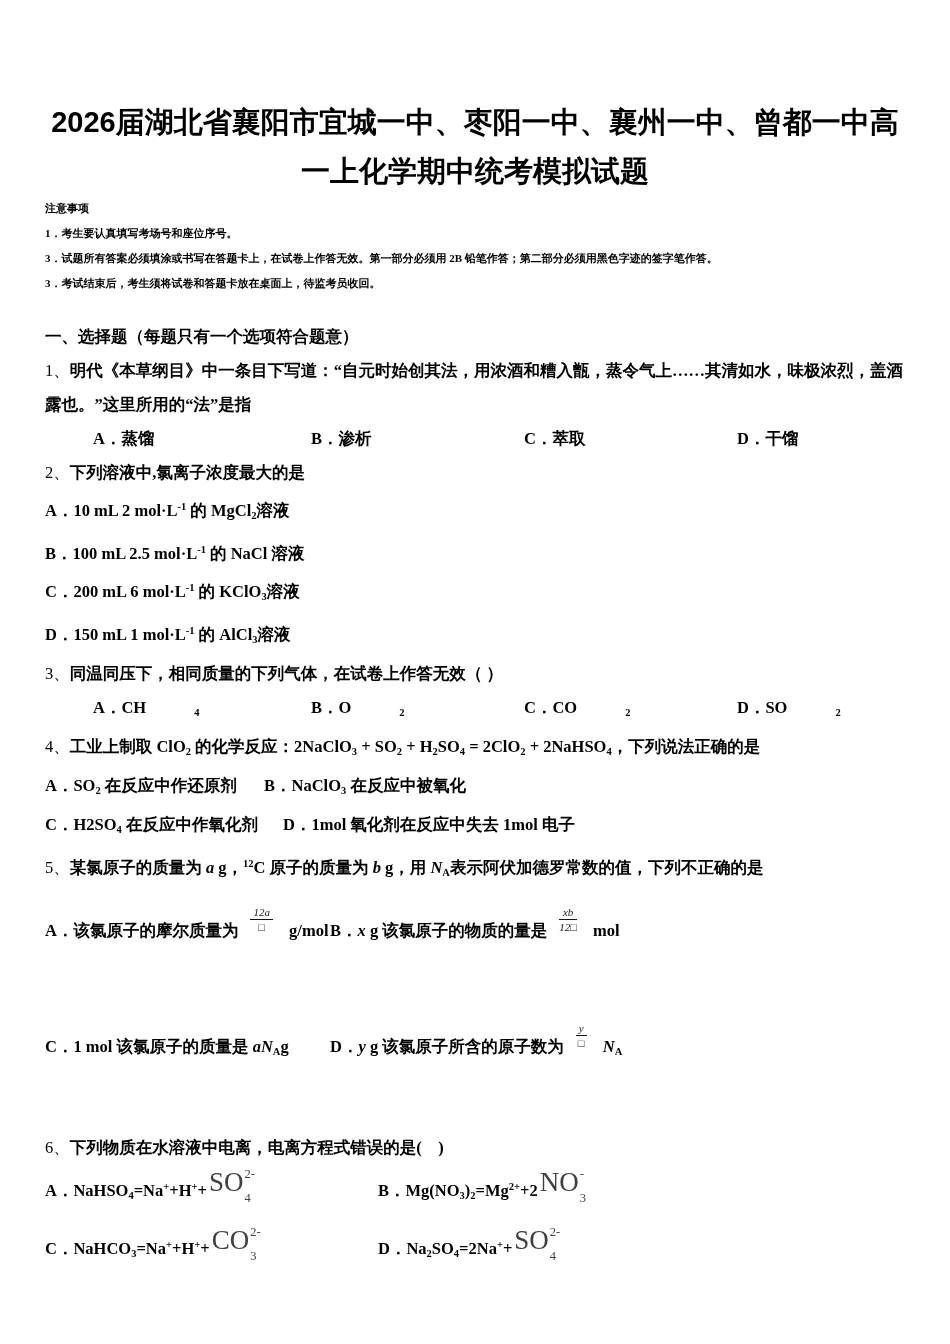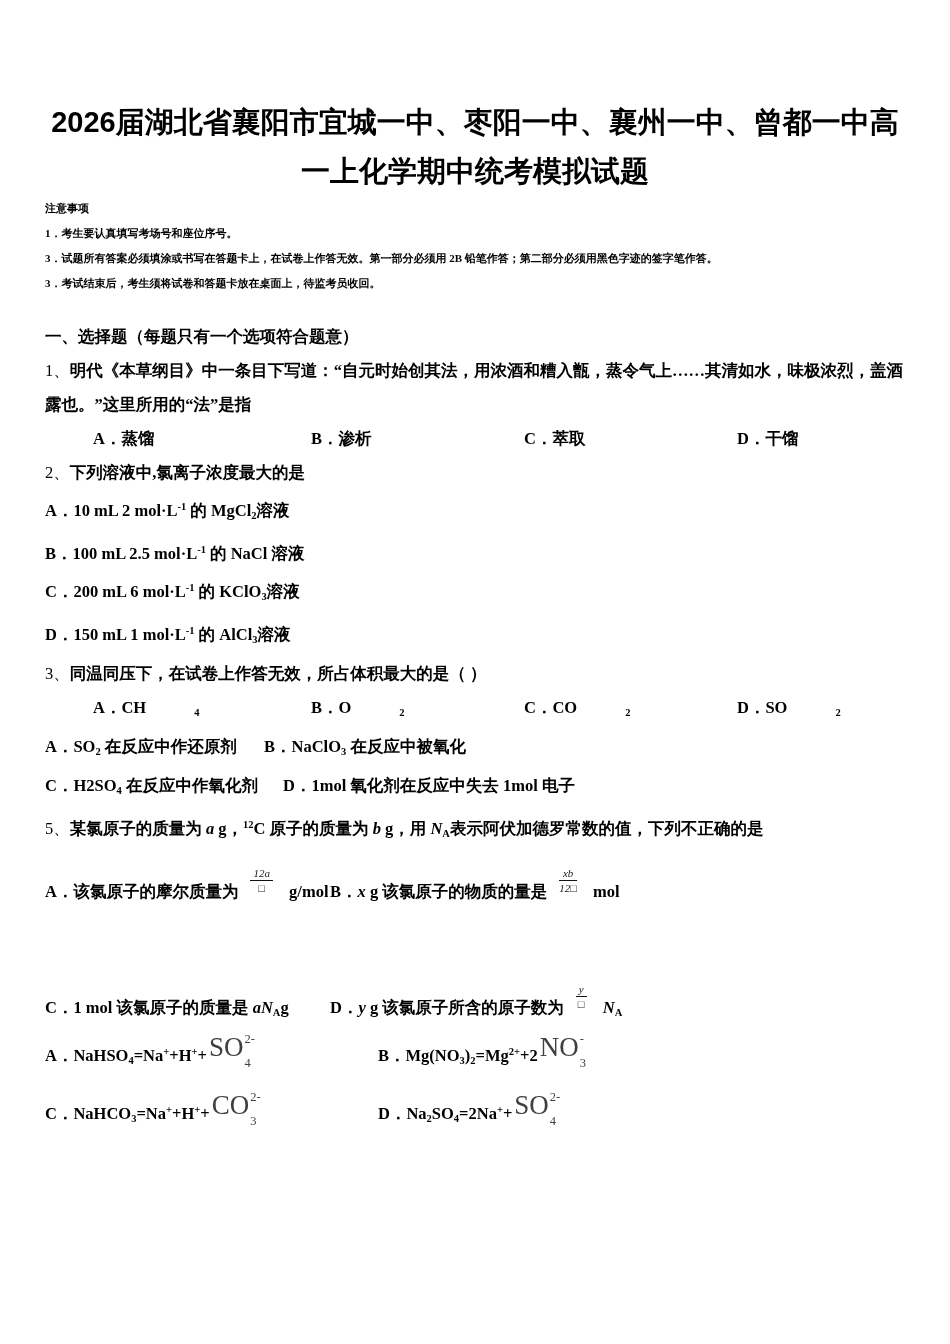--- a/index.html
+++ b/index.html
@@ -68,46 +68,48 @@
 
   <div>
     <div class="qtext"><span class="qnum">2、</span><span>下列溶液中,氯离子浓度最大的是</span></div>
     <div class="qtext">A．10 mL 2 mol·L<span class="sup">-1</span> 的 MgCl<span class="sub">2</span>溶液</div>
     <div class="qtext">B．100 mL 2.5 mol·L<span class="sup">-1</span> 的 NaCl 溶液</div>
     <div class="qtext">C．200 mL 6 mol·L<span class="sup">-1</span> 的 KClO<span class="sub">3</span>溶液</div>
     <div class="qtext">D．150 mL 1 mol·L<span class="sup">-1</span> 的 AlCl<span class="sub">3</span>溶液</div>
   </div>
 
   <div>
-    <div class="qtext"><span class="qnum">3、</span><span>同温同压下，在试卷上作答无效，所占体积最大的是（ ）</span></div>
+    <div class="qtext"><span class="qnum">3、</span><span>同温同压下，相同质量的下列气体，在试卷上作答无效（ ）</span></div>
     <div class="qtext optrow4">
       <span class="c1">A．CH<span class="sub">4</span></span><span class="c2">B．O<span class="sub">2</span></span><span class="c3">C．CO<span class="sub">2</span></span><span class="c4">D．SO<span class="sub">2</span></span>
     </div>
   </div>
 
   <div>
+    <div class="qtext"><span class="qnum">4、</span><span>工业上制取 ClO<span class="sub">2</span> 的化学反应：2NaClO<span class="sub">3</span> + SO<span class="sub">2</span> + H<span class="sub">2</span>SO<span class="sub">4</span> = 2ClO<span class="sub">2</span> + 2NaHSO<span class="sub">4</span>，下列说法正确的是</span></div>
     <div class="qtext row2">
       <span class="colA wq4a">A．SO<span class="sub">2</span> 在反应中作还原剂</span><span>B．NaClO<span class="sub">3</span> 在反应中被氧化</span>
     </div>
     <div class="qtext row2">
       <span class="colA wq4c">C．H2SO<span class="sub">4</span> 在反应中作氧化剂</span><span>D．1mol 氧化剂在反应中失去 1mol 电子</span>
     </div>
   </div>
 
   <div>
     <div class="qtext"><span class="qnum">5、</span><span>某氯原子的质量为 <span class="it">a</span> g，<span class="sup">12</span>C 原子的质量为 <span class="it">b</span> g，用 <span class="it">N</span><span class="sub">A</span>表示阿伏加德罗常数的值，下列不正确的是</span></div>
     <div class="qtext row2 r5ab">
       <span class="colA wq5">A．该氯原子的摩尔质量为<span class="frac"><span class="fnum">12a</span><span class="fden">□</span></span> g/mol</span><span>B．<span class="it">x</span> g 该氯原子的物质的量是<span class="frac"><span class="fnum">xb</span><span class="fden">12□</span></span> mol</span>
     </div>
     <div class="qtext row2 r5cd">
       <span class="colA wq5">C．1 mol 该氯原子的质量是 <span class="it">aN</span><span class="sub">A</span>g</span><span>D．<span class="it">y</span> g 该氯原子所含的原子数为<span class="frac"><span class="fnum">y</span><span class="fden">□</span></span> <span class="it">N</span><span class="sub">A</span></span>
     </div>
   </div>
 
   <div>
+    <div class="qtext q6h"><span class="qnum">6、</span><span>下列物质在水溶液中电离，电离方程式错误的是(　)</span></div>
     <div class="qtext row2 r6ab">
       <span class="colA wq6">A．NaHSO<span class="sub">4</span>=Na<span class="sup">+</span>+H<span class="sup">+</span>+<span class="ion">
             <span class="ibase">SO</span>
             <span class="istack">
               <span class="isup">2-</span>
               <span class="isub">4</span>
             </span>
           </span></span><span>B．Mg(NO<span class="sub">3</span>)<span class="sub">2</span>=Mg<span class="sup">2+</span>+2<span class="ion">
             <span class="ibase">NO</span>
             <span class="istack">

